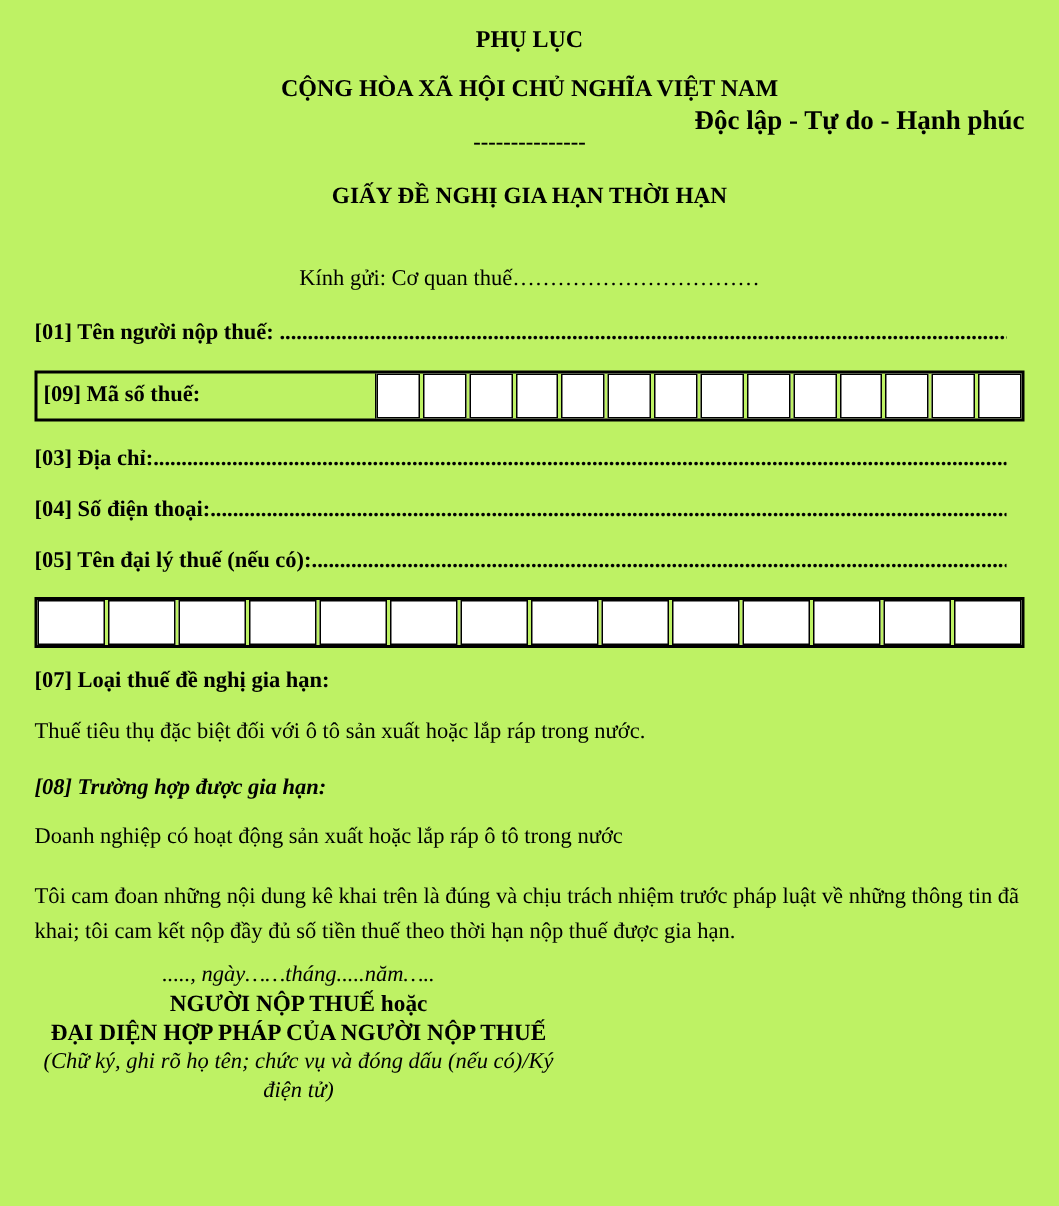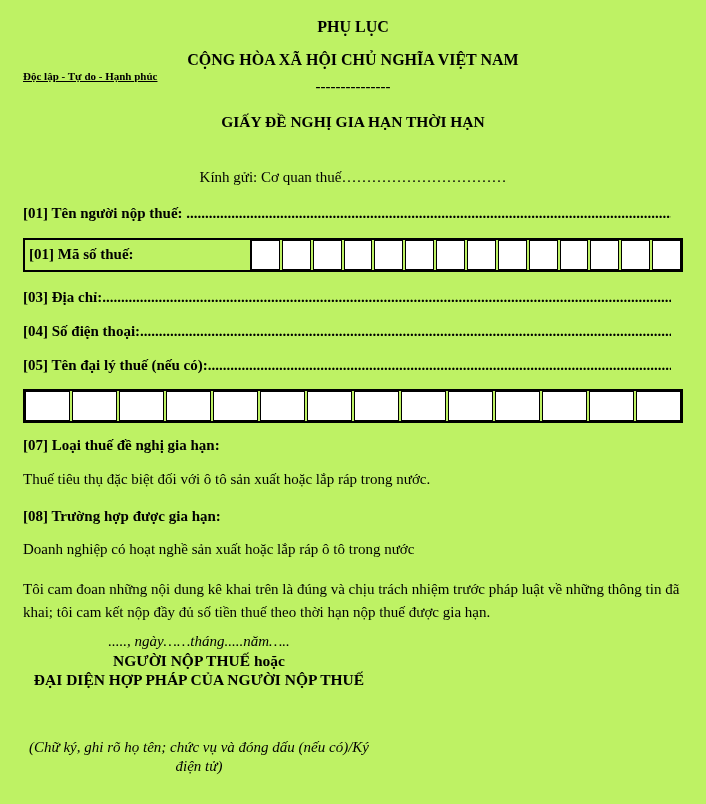--- a/index.html
+++ b/index.html
@@ -11,21 +11,21 @@
     background: #bef264;
     color: #000000;
     font-family: "Liberation Serif", "DejaVu Serif", serif;
     font-size: 15px;
     overflow: hidden;
   }
 
   .appendix-title { font-size: 16px; font-weight: bold; text-align: center; margin-top: 8px; }
   .decree-note { font-style: italic; text-align: center; margin-top: 20px; font-size: 15px; }
   .motto1 { font-weight: bold; text-align: center; margin-top: 15px; font-size: 16px; }
-  .motto2 { font-weight: bold; text-align: left; margin-top: 1px; font-size: 11px; text-decoration: underline; }
+  .motto2 { font-weight: bold; text-align: right; margin-top: 1px; font-size: 18px; }
   .separator { text-align: center; font-weight: bold; margin-top: -3px; line-height: 14px; }
   .form-title { font-weight: bold; text-align: center; font-size: 15.5px; line-height: 1.28; margin-top: 19px; }
   .salutation { text-align: center; margin-top: 37px; }
 
   .field-line {
     font-weight: bold;
     white-space: nowrap;
     overflow: hidden;
     width: 648px;
     margin-top: 17px;
@@ -48,34 +48,34 @@
     display: flex;
     align-items: center;
     padding-left: 4px;
     flex: 0 0 auto;
   }
   .mst-boxes { flex: 1 1 auto; display: flex; gap: 2px; }
   .mst-box { flex: 1 1 0; border: 1px solid #000; box-sizing: border-box; background: #fff; }
 
   .section-label { font-weight: bold; margin-top: 14px; }
   .section-value { margin-top: 17px; }
-  .m-lg { margin-top: 20px; }
+  .m-lg { margin-top: 20px; font-style: italic; }
   .m-md { margin-top: 16px; }
 
   .declaration { margin-top: 20px; line-height: 23px; text-align: left; }
 
   .signatures { display: flex; justify-content: space-between; margin-top: 9px; }
   .sig-left { width: 300px; padding-left: 7px; box-sizing: border-box; }
   .sig-left-title { font-weight: bold; margin-top: 15px; font-size: 15.5px; }
   .sig-left-name { font-style: italic; margin-top: 4px; }
   .sig-left-cert { margin-top: 3px; }
   .sig-right { width: 352px; margin-right: -14px; text-align: center; }
   .sig-date { font-style: italic; }
   .sig-right-title { font-weight: bold; font-size: 15.5px; line-height: 1.25; margin-top: 1px; text-align: center; }
-  .sig-right-note { font-style: italic; line-height: 1.3; margin-top: 48px; }
+  .sig-right-note { font-style: italic; line-height: 1.3; }
 </style>
 </head>
 <body>
 
 <div class="page">
 
   <div class="appendix-title">PHỤ LỤC</div>
 
 
   <div class="motto1">CỘNG HÒA XÃ HỘI CHỦ NGHĨA VIỆT NAM</div>
@@ -84,21 +84,21 @@
 
   <div class="form-title">
     <div>GIẤY ĐỀ NGHỊ GIA HẠN THỜI HẠN</div>
   </div>
 
   <div class="salutation">Kính gửi: Cơ quan thuế……………………………</div>
 
   <div class="field-line first">[01] Tên người nộp thuế: ......................................................................................................................................................</div>
 
   <div class="mst-row">
-    <div class="mst-label">[01] Mã số thuế:</div>
+    <div class="mst-label">[09] Mã số thuế:</div>
     <div class="mst-boxes">
         <div class="mst-box"></div>
         <div class="mst-box"></div>
         <div class="mst-box"></div>
         <div class="mst-box"></div>
         <div class="mst-box"></div>
         <div class="mst-box"></div>
         <div class="mst-box"></div>
         <div class="mst-box"></div>
         <div class="mst-box"></div>
@@ -130,21 +130,21 @@
         <div class="mst-box"></div>
         <div class="mst-box"></div>
         <div class="mst-box"></div>
       </div>
   </div>
 
   <div class="section-label">[07] Loại thuế đề nghị gia hạn:</div>
   <div class="section-value">Thuế tiêu thụ đặc biệt đối với ô tô sản xuất hoặc lắp ráp trong nước.</div>
 
   <div class="section-label m-lg">[08] Trường hợp được gia hạn:</div>
-  <div class="section-value m-md">Doanh nghiệp có hoạt nghề sản xuất hoặc lắp ráp ô tô trong nước</div>
+  <div class="section-value m-md">Doanh nghiệp có hoạt động sản xuất hoặc lắp ráp ô tô trong nước</div>
 
   <div class="declaration">Tôi cam đoan những nội dung kê khai trên là đúng và chịu trách nhiệm trước pháp luật về những thông tin đã khai; tôi cam kết nộp đầy đủ số tiền thuế theo thời hạn nộp thuế được gia hạn.</div>
 
   <div class="signatures">
     <div class="sig-right">
       <div class="sig-date">....., ngày……tháng.....năm…..</div>
       <div class="sig-right-title">
         <div>NGƯỜI NỘP THUẾ hoặc</div>
         <div>ĐẠI DIỆN HỢP PHÁP CỦA NGƯỜI NỘP THUẾ</div>
       </div>

